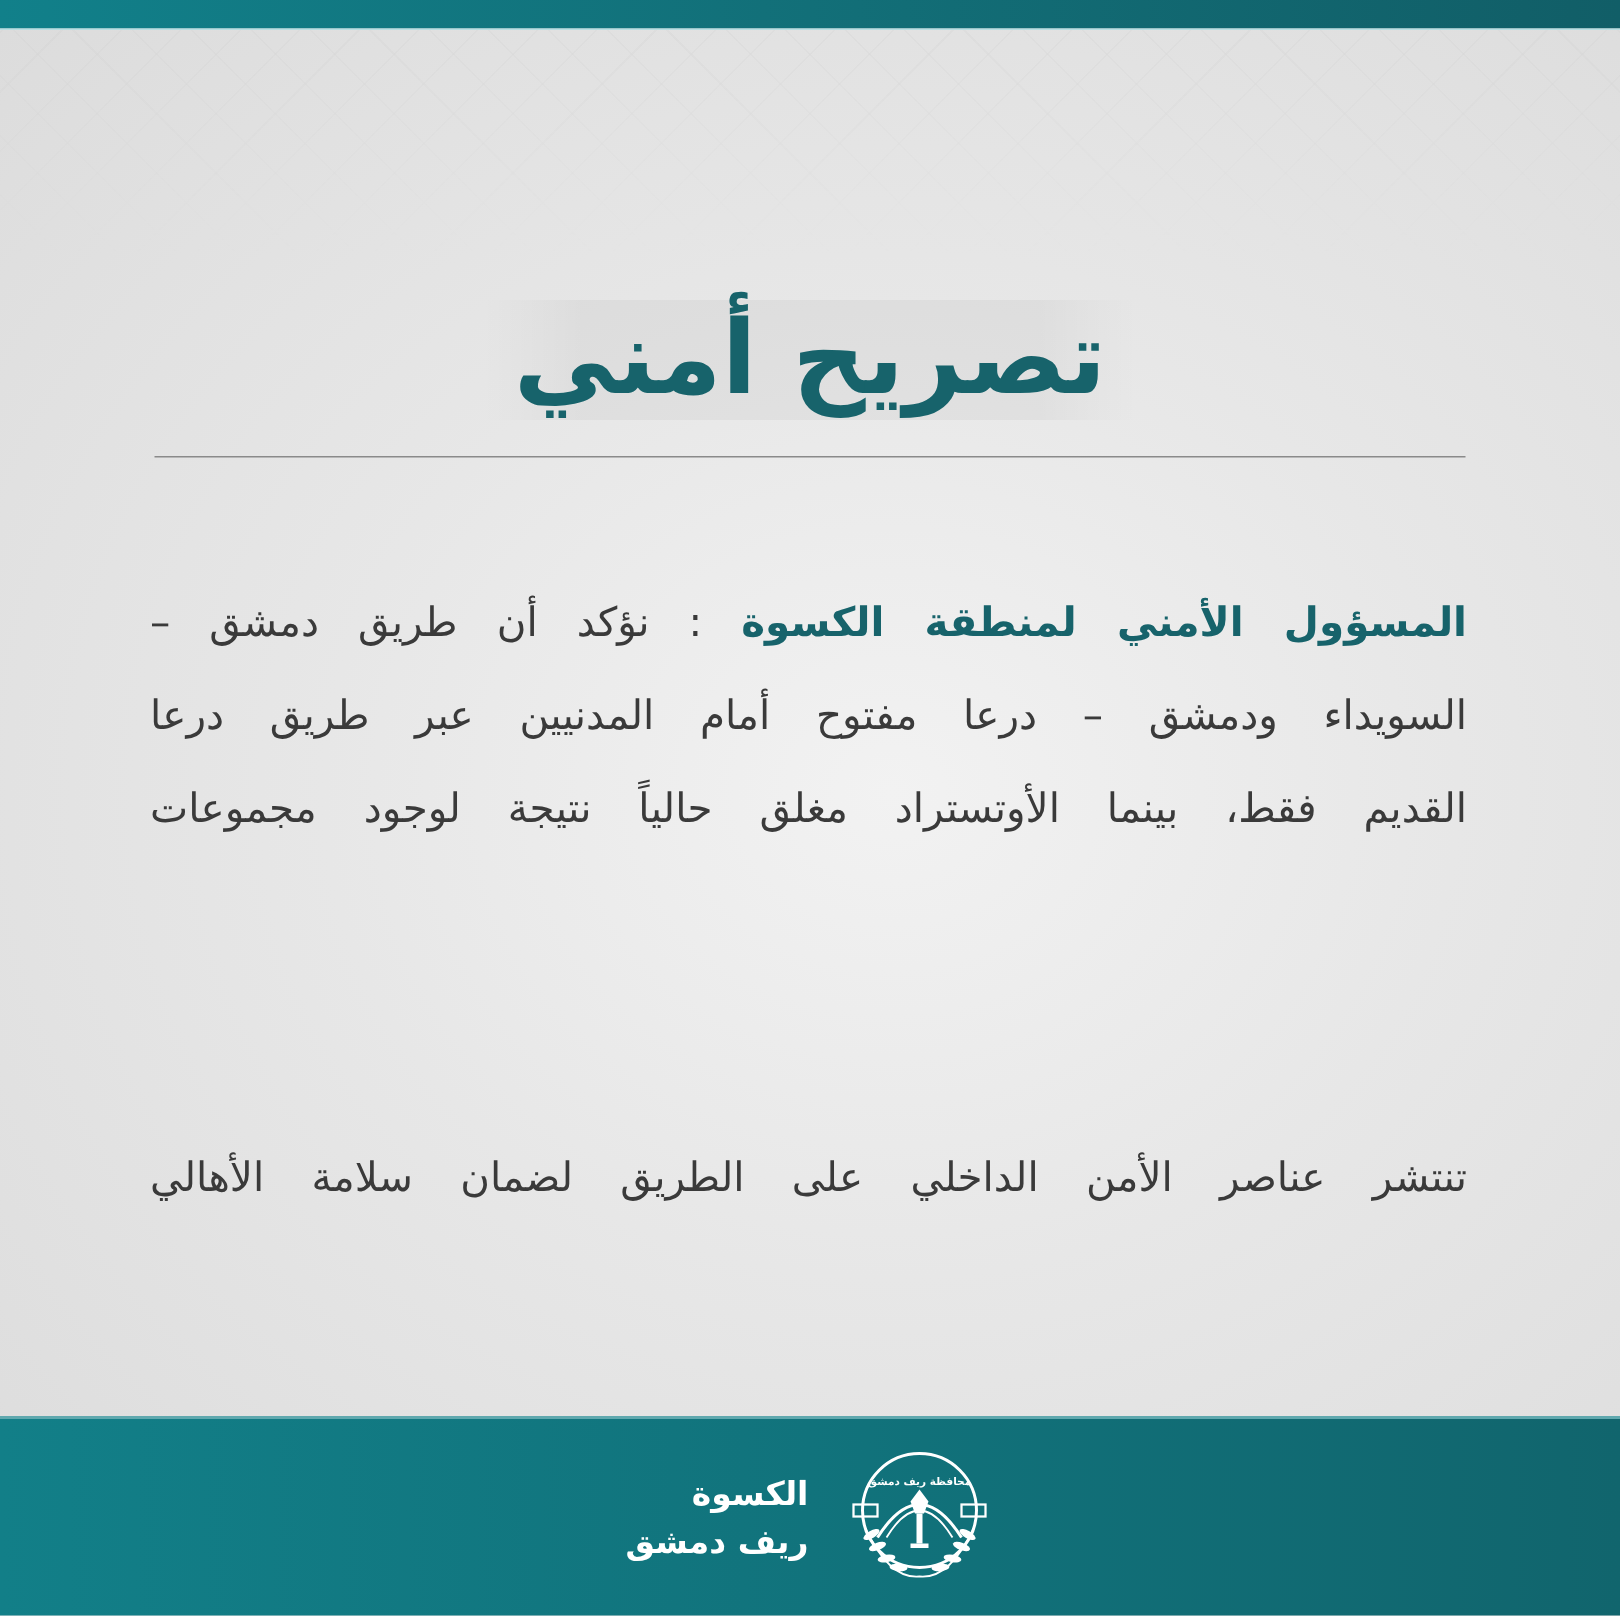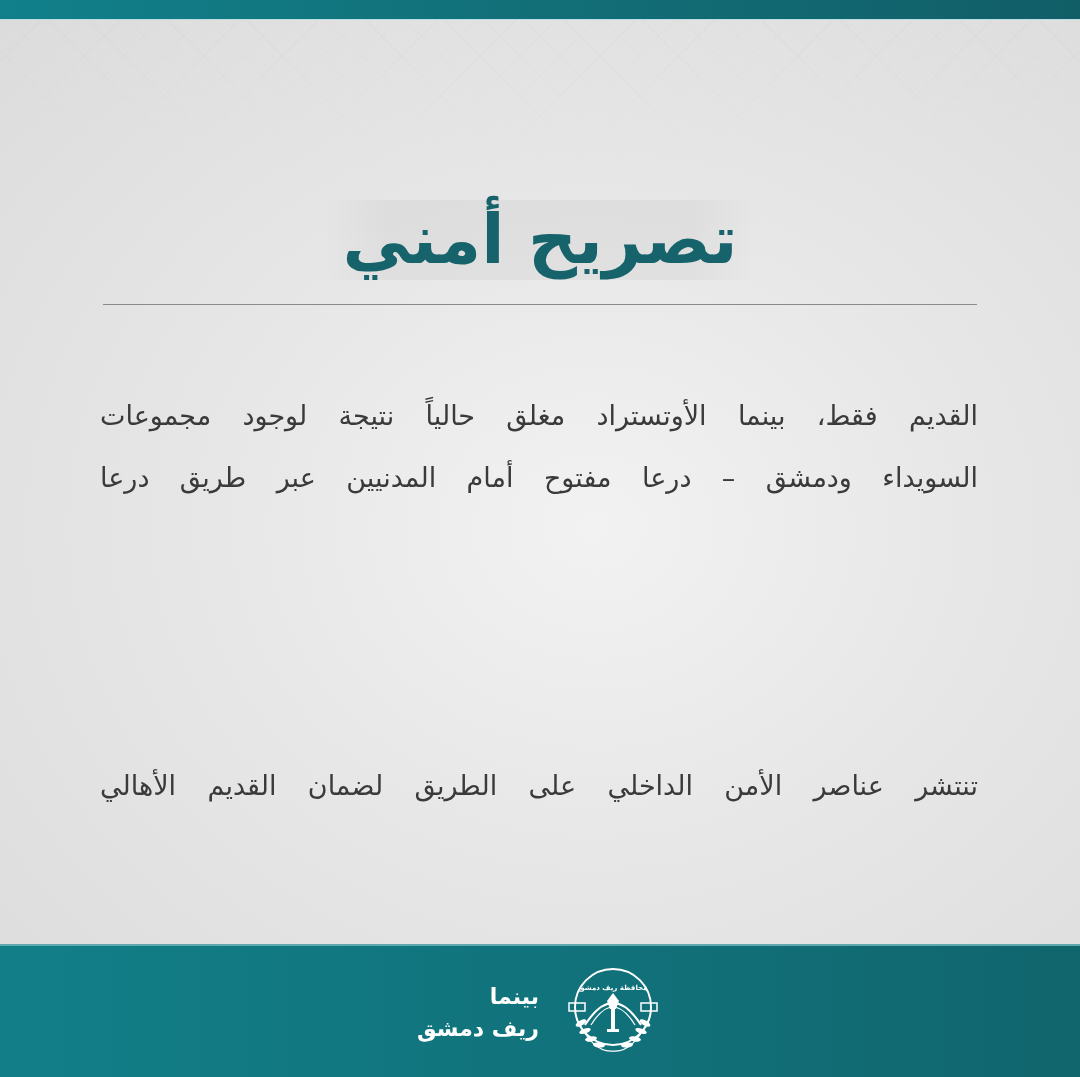--- a/index.html
+++ b/index.html
@@ -79,26 +79,27 @@
   <div class="pattern"></div>
 </div>
 
 <div class="title-wrap">
   <span class="title">تصريح أمني</span>
 </div>
 
 <div class="divider"></div>
 
 <div class="body-text">
+  <span class="line"><span class="highlight">المسؤول الأمني لمنطقة الكسوة</span><span> : </span><span>نؤكد أن طريق دمشق –</span></span>
+  <span class="line">السويداء ودمشق – درعا مفتوح أمام المدنيين عبر طريق درعا</span>
   <span class="line">القديم فقط، بينما الأوتستراد مغلق حالياً نتيجة لوجود مجموعات</span>
-  <span class="line">السويداء ودمشق – درعا مفتوح أمام المدنيين عبر طريق درعا</span>
 </div>
 
 <div class="para2">
-  <span class="line">تنتشر عناصر الأمن الداخلي على الطريق لضمان القديم الأهالي</span>
+  <span class="line">تنتشر عناصر الأمن الداخلي على الطريق لضمان سلامة الأهالي</span>
 </div>
 
 <div class="footer">
   <div class="footer-inner">
     <svg class="emblem" viewBox="0 0 100 100">
       <circle cx="50" cy="44" r="38" fill="none" stroke="#ffffff" stroke-width="2"></circle>
       <text x="50" y="27" text-anchor="middle" fill="#ffffff" font-size="7" font-family="DejaVu Sans, sans-serif" font-weight="bold">محافظة ريف دمشق</text>
       <path d="M22 62 Q50 18 78 62" fill="none" stroke="#ffffff" stroke-width="2"></path>
       <path d="M28 62 Q50 26 72 62" fill="none" stroke="#ffffff" stroke-width="1.2"></path>
       <rect x="6" y="40" width="16" height="8" fill="none" stroke="#ffffff" stroke-width="1.5"></rect>
@@ -112,17 +113,17 @@
         <ellipse cx="28" cy="76" rx="6" ry="2.5" transform="rotate(-10 28 76)"></ellipse>
         <ellipse cx="36" cy="82" rx="6" ry="2.5" transform="rotate(5 36 82)"></ellipse>
         <ellipse cx="82" cy="60" rx="6" ry="2.5" transform="rotate(30 82 60)"></ellipse>
         <ellipse cx="78" cy="68" rx="6" ry="2.5" transform="rotate(20 78 68)"></ellipse>
         <ellipse cx="72" cy="76" rx="6" ry="2.5" transform="rotate(10 72 76)"></ellipse>
         <ellipse cx="64" cy="82" rx="6" ry="2.5" transform="rotate(-5 64 82)"></ellipse>
       </g>
       <path d="M14 56 Q30 90 50 88 Q70 90 86 56" fill="none" stroke="#ffffff" stroke-width="1.2"></path>
     </svg>
     <div class="footer-text">
-      <span class="l1">بينما</span>
+      <span class="l1">الكسوة</span>
       <span class="l2">ريف دمشق</span>
     </div>
   </div>
 </div>
 
 </body></html>

